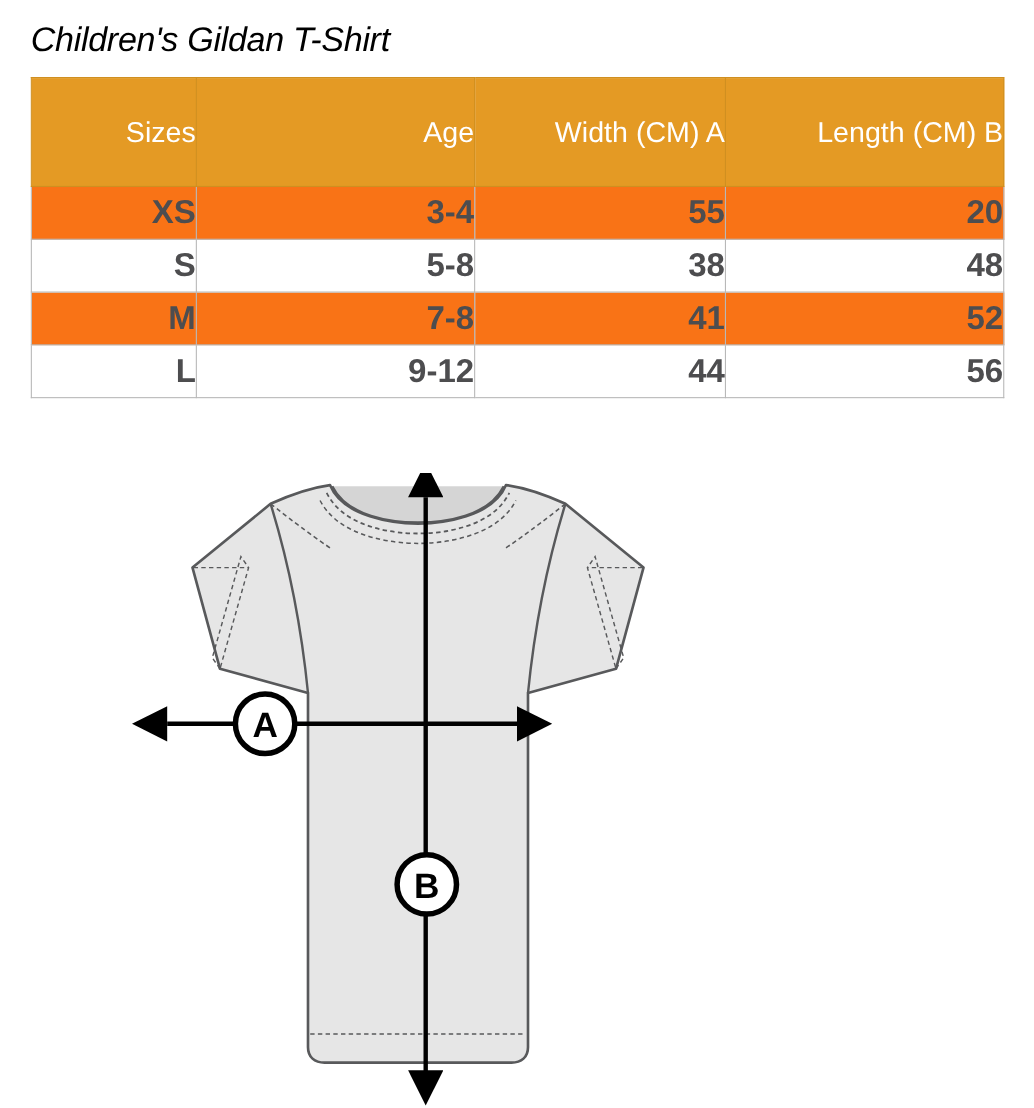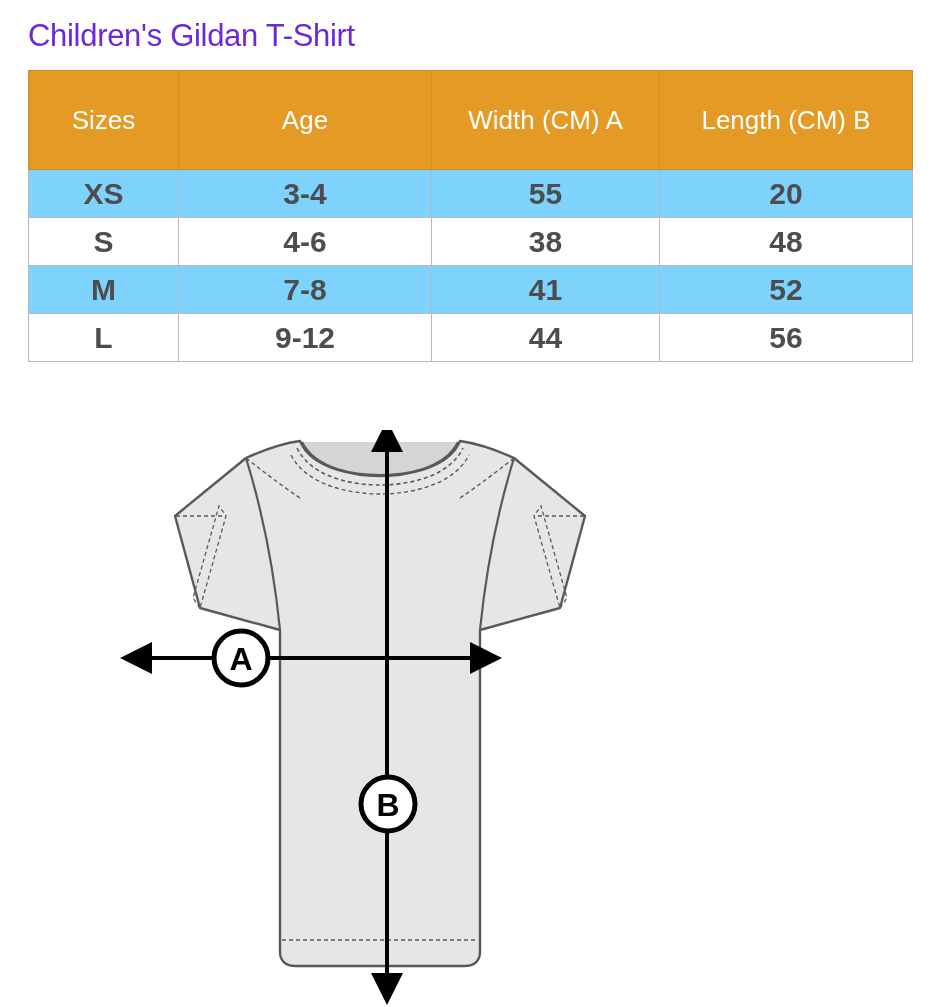--- a/index.html
+++ b/index.html
@@ -16,55 +16,56 @@
     overflow: hidden;
   }
 
   .page-title {
     position: absolute;
     left: 28px;
     top: 18px;
     font-size: 31px;
     font-weight: 500;
     letter-spacing: -0.3px;
-    color: #6d28d9;
+    color: #000000;
     white-space: nowrap;
+    font-style: italic;
   }
 
   
   .size-table {
     position: absolute;
     left: 28px;
     top: 70px;
     width: 884px;
     border-collapse: collapse;
     table-layout: fixed;
   }
   .size-table th,
   .size-table td {
     border: 1px solid #b8b8b8;
-    text-align: center;
+    text-align: right;
     padding: 0;
   }
   .size-table thead th {
     background: #e49a24;
     color: #ffffff;
     font-size: 26px;
     font-weight: 400;
     height: 98px;
     border-color: #d08f20;
   }
   .size-table tbody td {
     height: 47px;
     font-size: 30px;
     font-weight: bold;
     color: #4d4d4f;
   }
   .size-table tbody tr.shaded td {
-    background: #7dd3fc;
+    background: #f97316;
   }
   .size-table tbody tr.plain td {
     background: #ffffff;
   }
   col.c-size  { width: 150px; }
   col.c-age   { width: 253px; }
   col.c-width { width: 228px; }
   col.c-len   { width: 253px; }
 
   
@@ -99,21 +100,21 @@
   </thead>
   <tbody>
     <tr class="shaded">
       <td>XS</td>
       <td>3-4</td>
       <td>55</td>
       <td>20</td>
     </tr>
     <tr class="plain">
       <td>S</td>
-      <td>4-6</td>
+      <td>5-8</td>
       <td>38</td>
       <td>48</td>
     </tr>
     <tr class="shaded">
       <td>M</td>
       <td>7-8</td>
       <td>41</td>
       <td>52</td>
     </tr>
     <tr class="plain">

